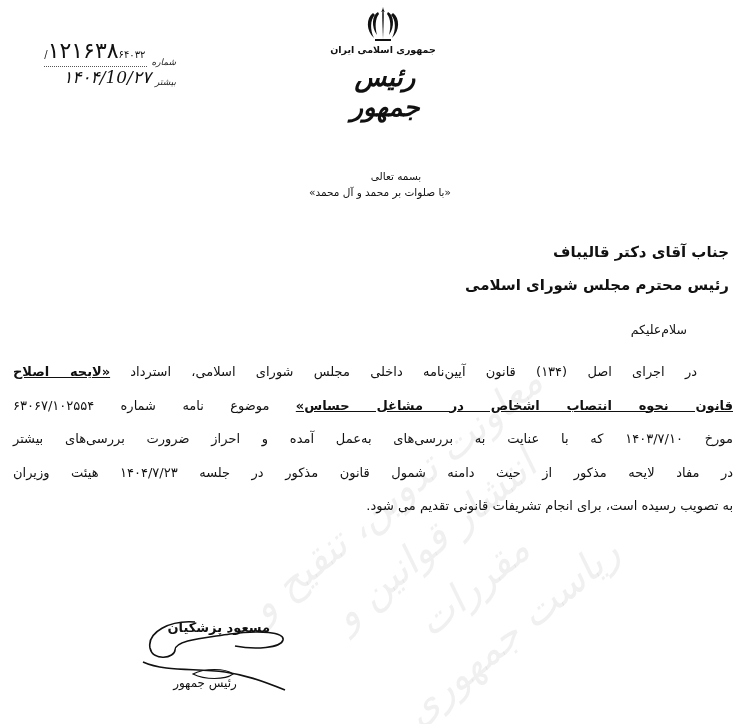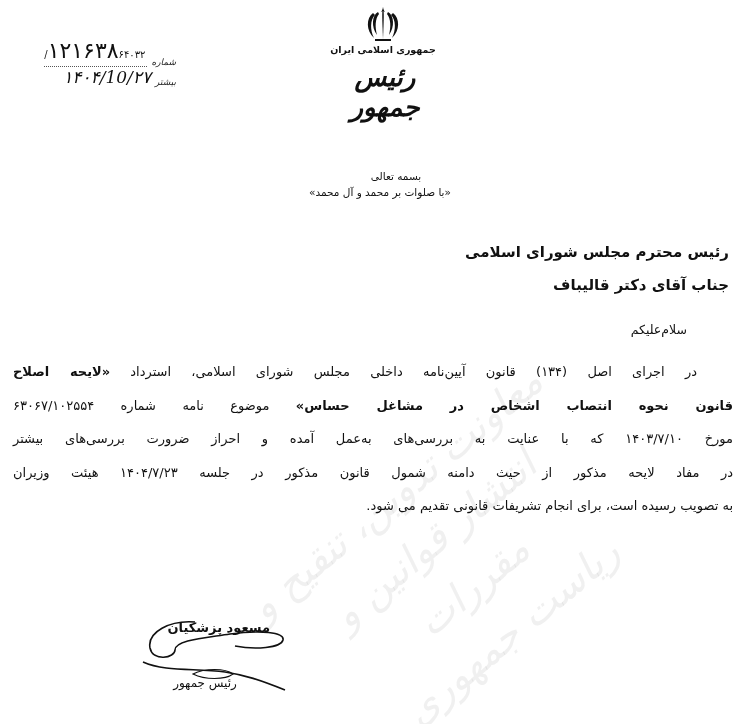--- a/index.html
+++ b/index.html
@@ -39,21 +39,21 @@
     .greeting { right: 60px; top: 322px; font-size: 12.5px; direction: rtl; }
 
     
     .body-text {
       right: 14px; top: 355px; width: 720px; direction: rtl; text-align: justify;
       font-size: 13px; line-height: 33.5px; text-align-last: right;
     }
     .body-line { display: block; white-space: nowrap; text-align: justify; text-align-last: justify; height: 33.5px; }
     .body-line.last { text-align-last: right; }
     .body-line.indent { padding-right: 36px; }
-    .bold { font-weight: bold; }
+    .bold { font-weight: bold; text-decoration: underline; }
 
     
     .watermark {
       left: 270px; top: 440px; width: 380px; height: 260px;
       color: rgba(150,150,150,0.14); font-family: "DejaVu Serif", serif; font-style: italic;
       font-size: 40px; transform: rotate(-40deg); transform-origin: center; pointer-events: none;
       direction: rtl; text-align: center; line-height: 60px;
     }
 
     
@@ -86,22 +86,22 @@
   <path d="M28 8 C35 13 35 26 27 33 C31 25 31 15 26 10 Z" fill="#111"></path>
   <rect x="10" y="34" width="16" height="2" fill="#111"></rect>
 </svg>
 <div class="abs country-name">جمهوری اسلامی ایران</div>
 <div class="abs office-title">رئیس جمهور</div>
 
 <div class="abs invocation-1">بسمه تعالی</div>
 <div class="abs invocation-2">«با صلوات بر محمد و آل محمد»</div>
 
 <div class="abs addressee">
+  <div>جناب آقای دکتر قالیباف</div>
   <div>رئیس محترم مجلس شورای اسلامی</div>
-  <div>جناب آقای دکتر قالیباف</div>
 </div>
 
 <div class="abs greeting">سلام‌علیکم</div>
 
 <div class="abs watermark">
   <div>معاونت تدوین، تنقیح و انتشار قوانین و مقررات</div>
   <div>ریاست جمهوری</div>
 </div>
 
 <div class="abs body-text">

